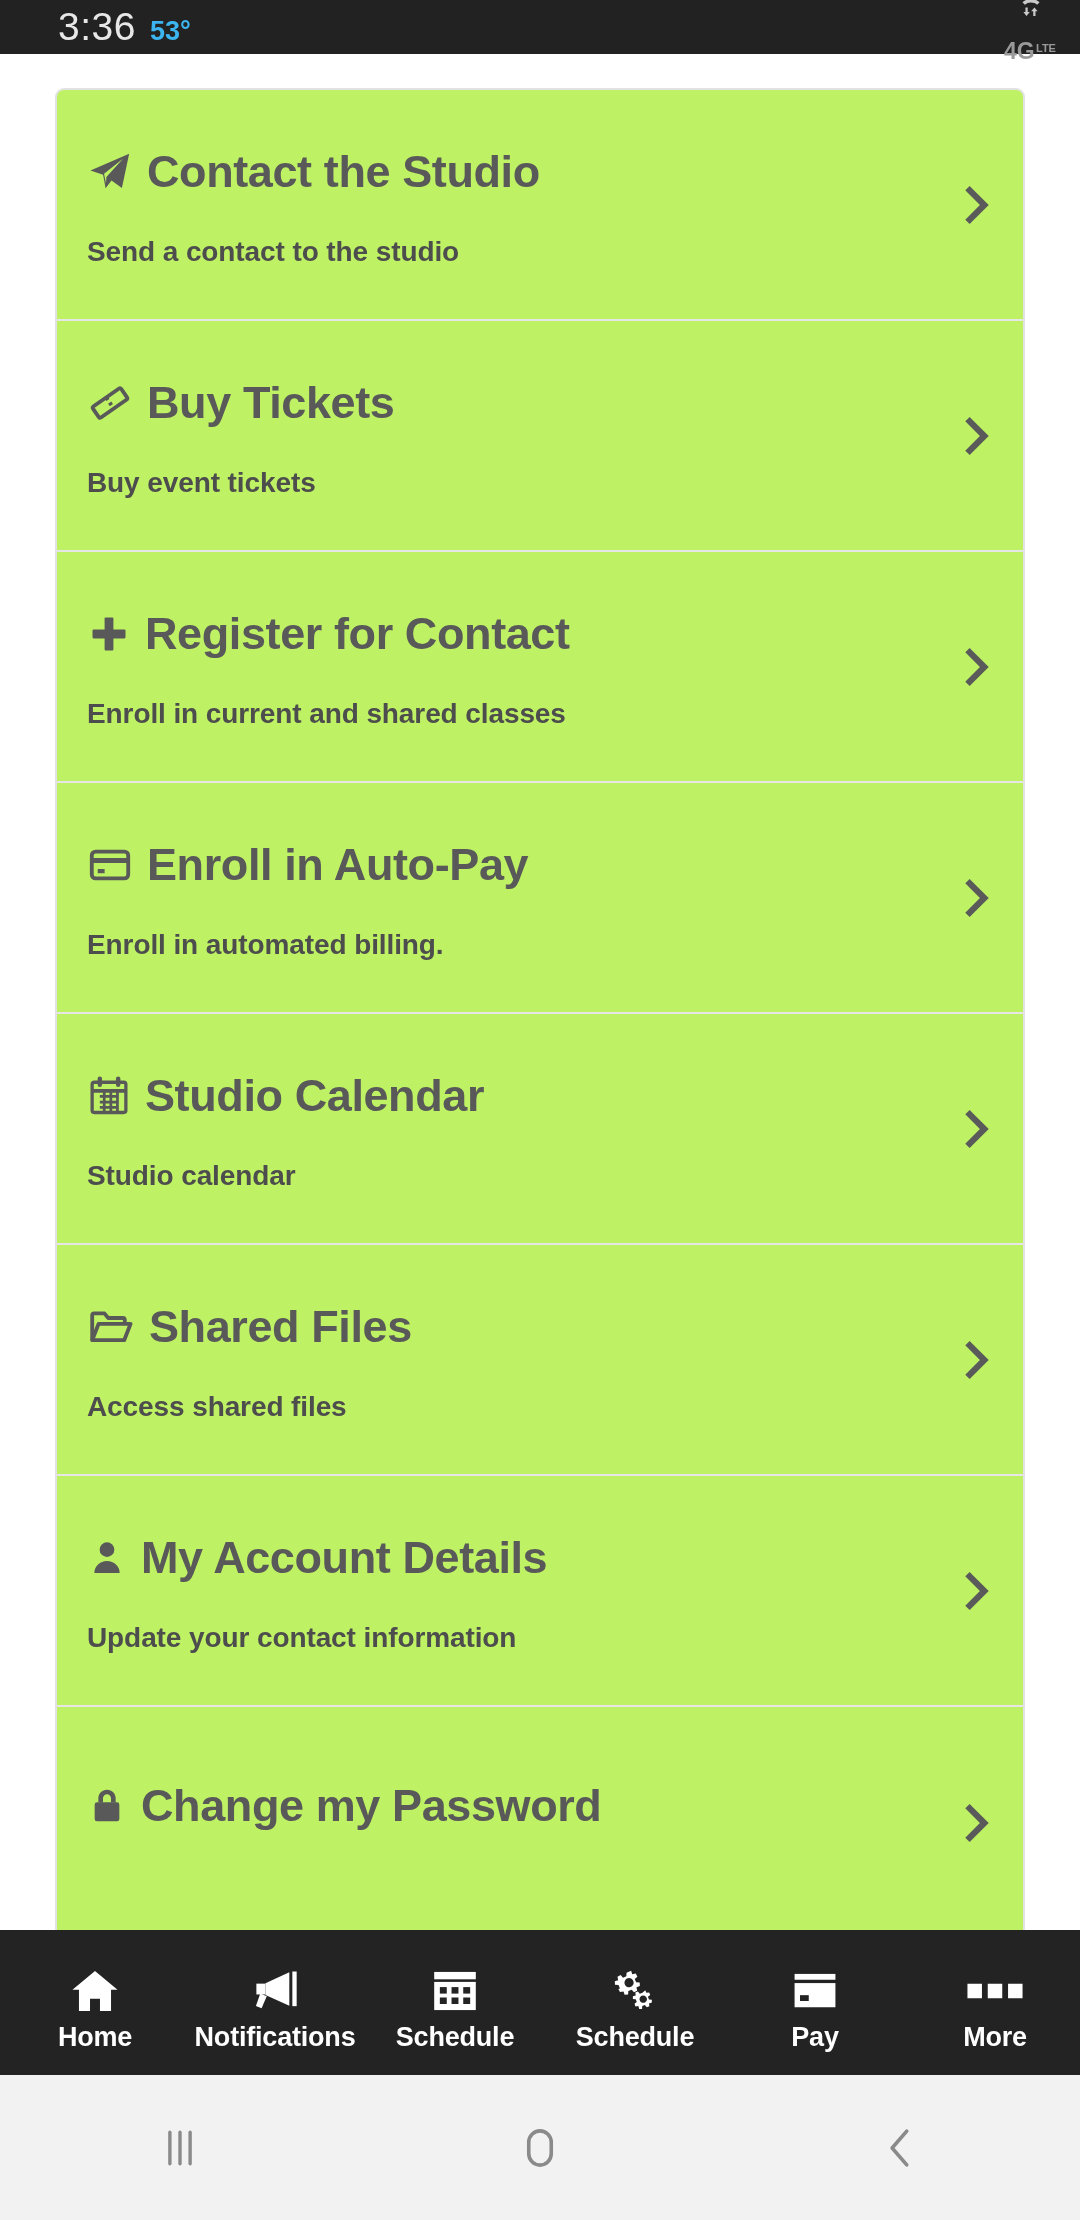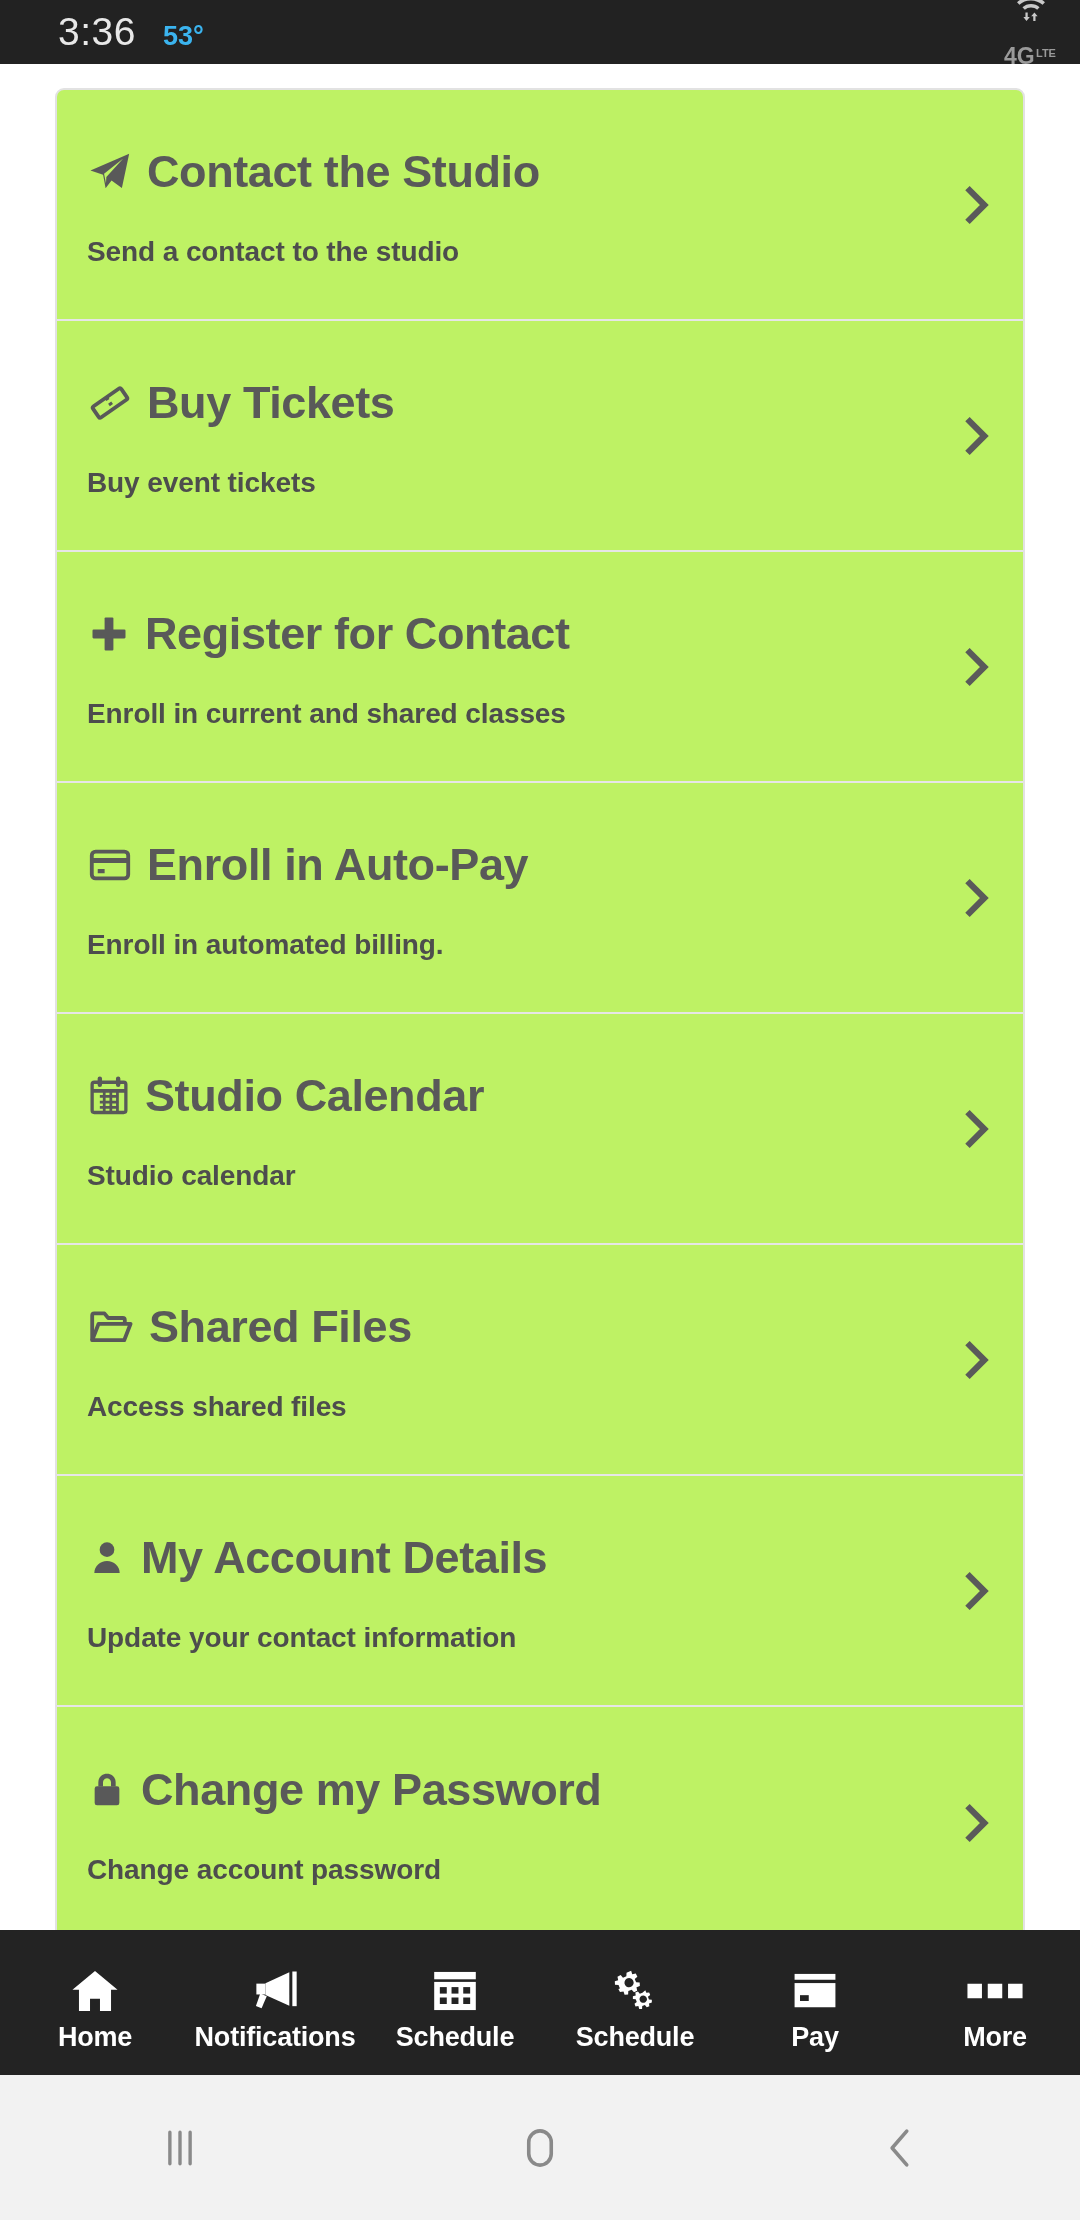--- a/index.html
+++ b/index.html
@@ -6,28 +6,28 @@
   html, body {
     width:1080px; height:2220px;
     background:#ffffff;
     font-family:"Liberation Sans", sans-serif;
     overflow:hidden;
   }
 
   
   .status-bar{
     position:absolute; top:0; left:0;
-    width:1080px; height:64px;
+    width:1080px; height:54px;
     background:#222222;
     display:flex; align-items:center;
     padding:0 22px 0 58px;
   }
   .status-left{ display:flex; align-items:baseline; gap:14px; }
   .status-time{ color:#e8e8e8; font-size:39px; letter-spacing:0.5px; }
-  .status-temp{ color:#3bb4ef; font-size:27px; font-weight:bold;margin-left:13px; }
+  .status-temp{ color:#3bb4ef; font-size:27px; font-weight:bold; }
   .status-right{ margin-left:auto; display:flex; align-items:center; gap:14px;flex-direction:column; }
   .sicon{ display:block; }
 
   
   .content{
     position:absolute; top:64px; left:0;
     width:1080px; height:1866px;
     background:#ffffff;
     overflow:hidden;
   }
@@ -297,21 +297,20 @@
       <div class="row-body">
         <div class="row-title">
           <span class="ticon">
             <svg width="40" height="44" viewBox="0 0 24 24" fill="#595959">
               <path d="M12 2.2c-3 0-5.2 2.2-5.2 5.1v2.6h2.8V7.3c0-1.4 1.1-2.4 2.4-2.4s2.4 1 2.4 2.4v2.6h2.8V7.3c0-2.9-2.2-5.1-5.2-5.1z"></path>
               <rect x="4.6" y="9.8" width="14.8" height="11.4" rx="1.4"></rect>
             </svg>
           </span>
           <span>Change my Password</span>
         </div>
-        <div class="row-sub">Change account password</div>
       </div>
       <div class="chevron">
         <svg width="44" height="54" viewBox="0 0 24 24" fill="none" stroke="#5a5a5a" stroke-width="3.4" stroke-linecap="square">
             <path d="M8 4l8 8-8 8"></path>
           </svg>
       </div>
     </div>
 
   </div>
 </div>

